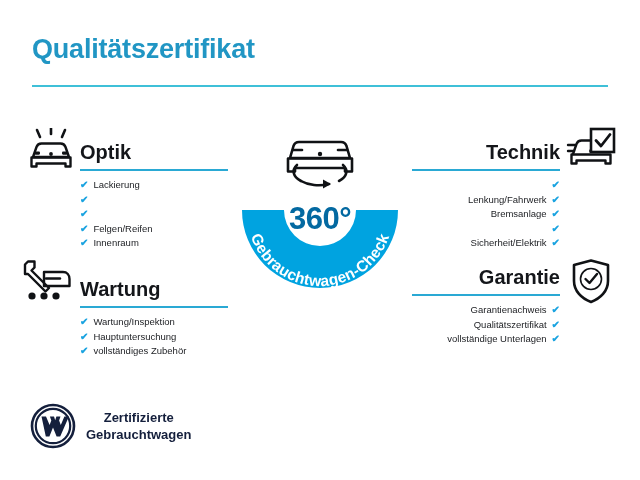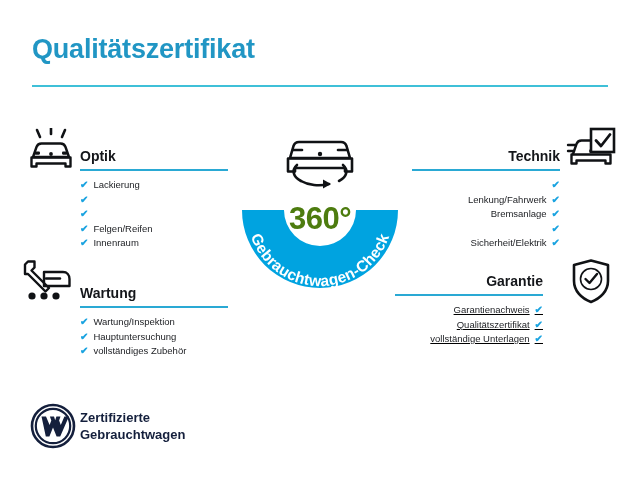--- a/index.html
+++ b/index.html
@@ -6,41 +6,42 @@
   body{
     width:640px;height:480px;
     background:#ffffff;
     font-family:"Liberation Sans", sans-serif;
     overflow:hidden;
     position:relative;
   }
   .page{
     position:absolute;inset:0;
     background:#ffffff;
+    text-align:center;
   }
   
   .title{
     position:absolute;left:32px;top:34px;
     font-size:27px;font-weight:bold;
     color:#2196c4;
     letter-spacing:-0.2px;
     white-space:nowrap;
   }
   .title-rule{
     position:absolute;left:32px;top:85px;
     width:576px;height:2px;
     background:#3fc0d8;
   }
   
   .section{position:absolute;}
   .sec-head{
     position:relative;height:28px;
   }
   .sec-title{
-    font-size:14px;font-weight:bold;color:#14161a;
+    font-size:20px;font-weight:bold;color:#14161a;
     position:absolute;bottom:7px;
     white-space:nowrap;
   }
   .sec-underline{
     position:absolute;bottom:0;
     height:2px;background:#2aa9d4;
   }
   .items{margin-top:7px;}
   .item{
     font-size:9.5px;color:#1b1d21;
@@ -61,52 +62,52 @@
   
   .sec-right .sec-title{right:0;}
   .sec-right .sec-underline{left:0;right:0;}
   .sec-right .item{justify-content:flex-end;}
   .sec-right .chk{margin-left:5px;order:2;}
 
   
   #sec-optik   {left:80px; top:143px; width:148px;}
   #sec-wartung {left:80px; top:268px; width:148px;margin-top:12px;}
   #sec-technik {left:412px;top:143px; width:148px;}
-  #sec-garantie{left:395px;top:268px; width:148px;text-decoration:underline;}
+  #sec-garantie{left:412px;top:268px; width:148px;}
 
   
   .icon{position:absolute;}
   #icon-optik   {left:26px; top:128px;}
   #icon-wartung {left:22px; top:258px;}
   #icon-technik {left:566px;top:127px;}
   #icon-garantie{left:570px;top:258px;}
 
   
   .badge{
     position:absolute;left:225px;top:115px;
     width:190px;height:190px;
   }
   .badge svg{display:block;}
   .badge-360{
     position:absolute;left:0;top:0;width:190px;height:190px;
     display:flex;align-items:center;justify-content:center;
     pointer-events:none;
   }
   .badge-360 span{
-    font-size:31px;font-weight:bold;color:#4d7c0f;
+    font-size:31px;font-weight:bold;color:#0369a1;
     letter-spacing:-0.5px;
     transform:translateY(9px);
   }
   
   .footer{
     position:absolute;left:30px;top:403px;
     display:flex;align-items:center;
   }
   .vw-text{
-    margin-left:4px;
+    margin-left:10px;
     font-size:13px;font-weight:bold;color:#141f3c;
     line-height:17px;
   }
 </style>
 </head>
 <body>
 
 <div class="page">
 
   <div class="title">Qualitätszertifikat</div>

